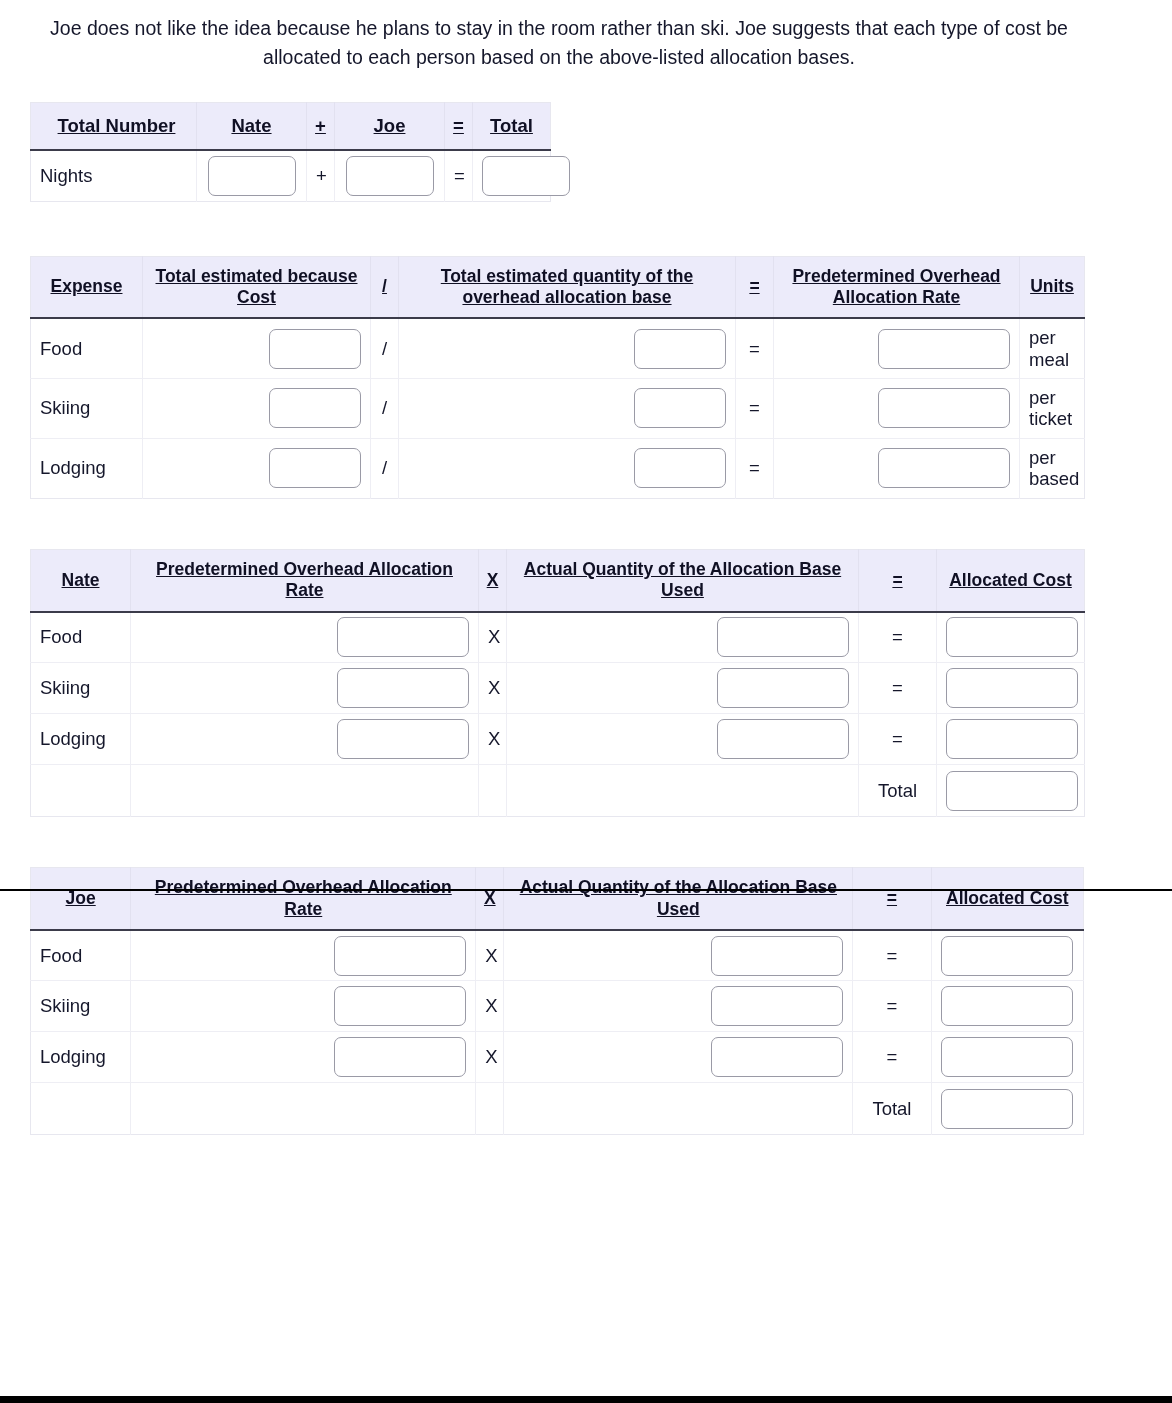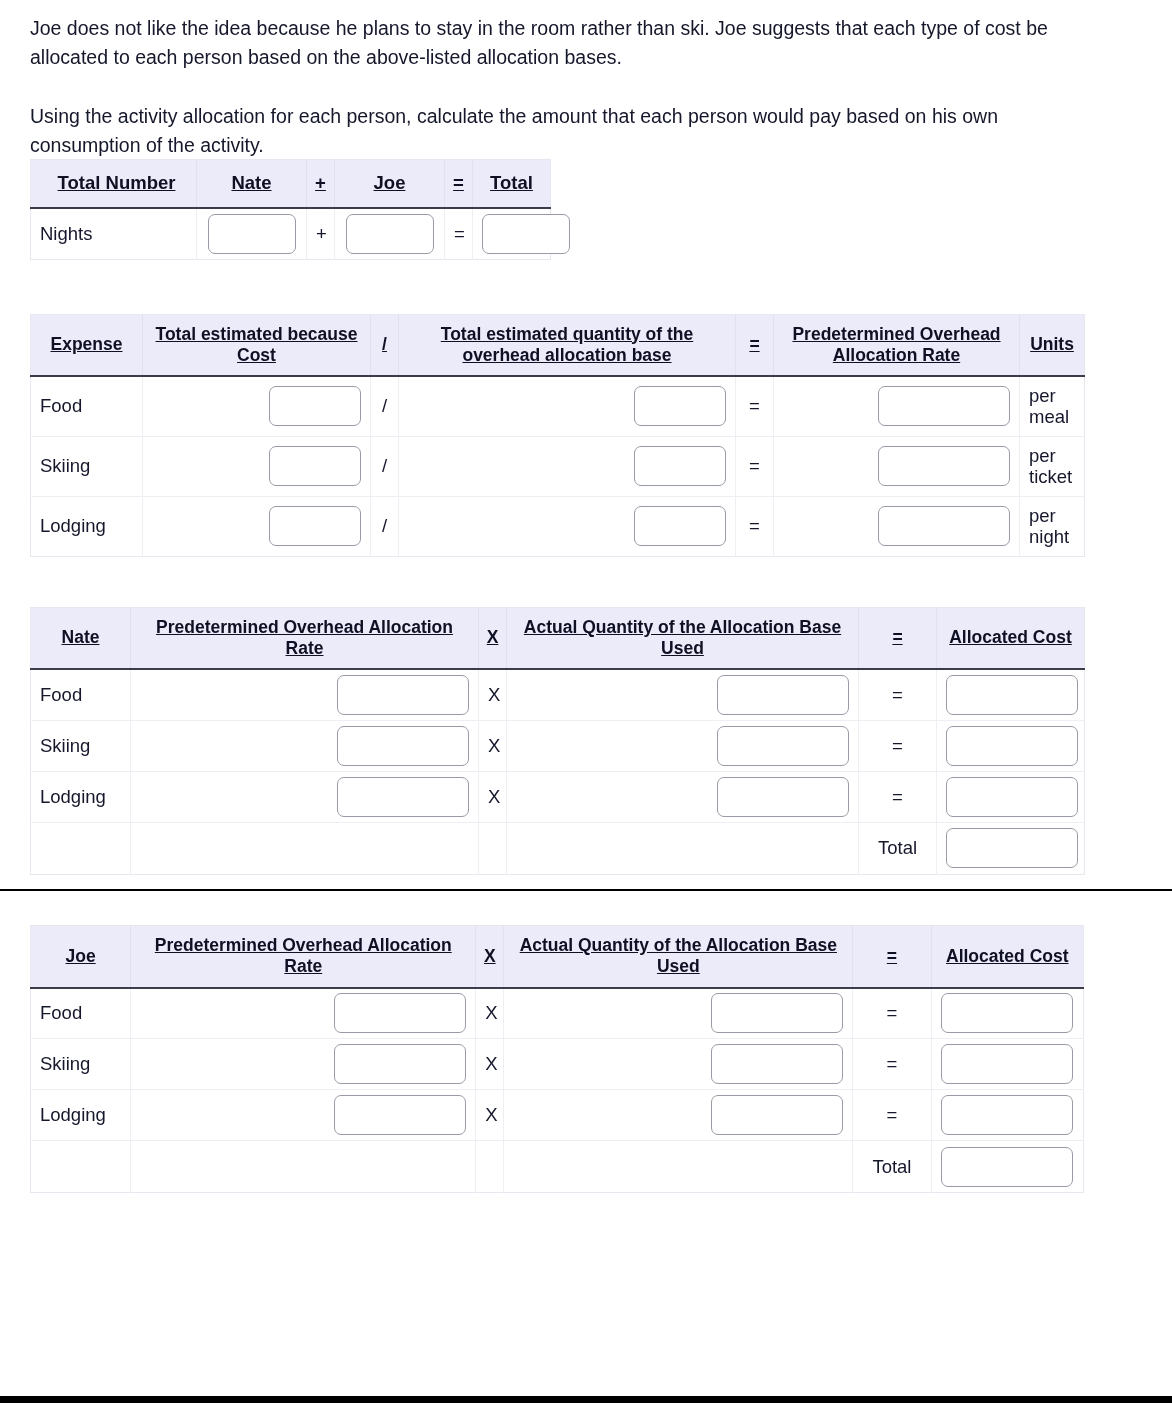--- a/index.html
+++ b/index.html
@@ -16,20 +16,21 @@
 
   .page { padding: 0; }
 
   
   .prose {
     font-size: 19.5px;
     line-height: 1.48;
     color: #15172b;
     margin: 0;
     padding: 0;
+    text-align: center;
   }
   .prose p { margin: 0; }
   #intro-block { padding: 14px 84px 0 30px; }
   #intro-gap { height: 30px; }
 
   
   table.sheet {
     border-collapse: collapse;
     table-layout: fixed;
     border: 1px solid #e7e7ef;
@@ -146,23 +147,20 @@
 </head>
 <body>
 
 <div class="page">
 
   <div id="intro-block">
     <div class="prose">
       <p>Joe does not like the idea because he plans to stay in the room rather than ski. Joe suggests that each type of cost be allocated to each person based on the above-listed allocation bases.</p>
     </div>
     <div id="intro-gap"></div>
-    <div class="prose">
-      <p>Using the activity allocation for each person, calculate the amount that each person would pay based on his own consumption of the activity.</p>
-    </div>
   </div>
 
   <div id="t1-wrap">
     <table class="sheet" id="t1">
       <colgroup>
         <col class="c0">
           <col class="c1">
           <col class="c2">
           <col class="c3">
           <col class="c4">
@@ -256,21 +254,21 @@
             <input class="box w92" type="text" placeholder="" style="">
           </td>
           <td class="op">/</td>
           <td class="cell-r">
             <input class="box w92" type="text" placeholder="" style="">
           </td>
           <td class="op">=</td>
           <td class="cell-r">
             <input class="box w132" type="text" placeholder="" style="">
           </td>
-          <td class="units">per night</td>
+          <td class="units">per based</td>
         </tr>
       </tbody>
     </table>
   </div>
 
   <div id="t3-wrap">
     <table class="sheet person" id="t3">
       <colgroup>
         <col class="c0">
           <col class="c1">

